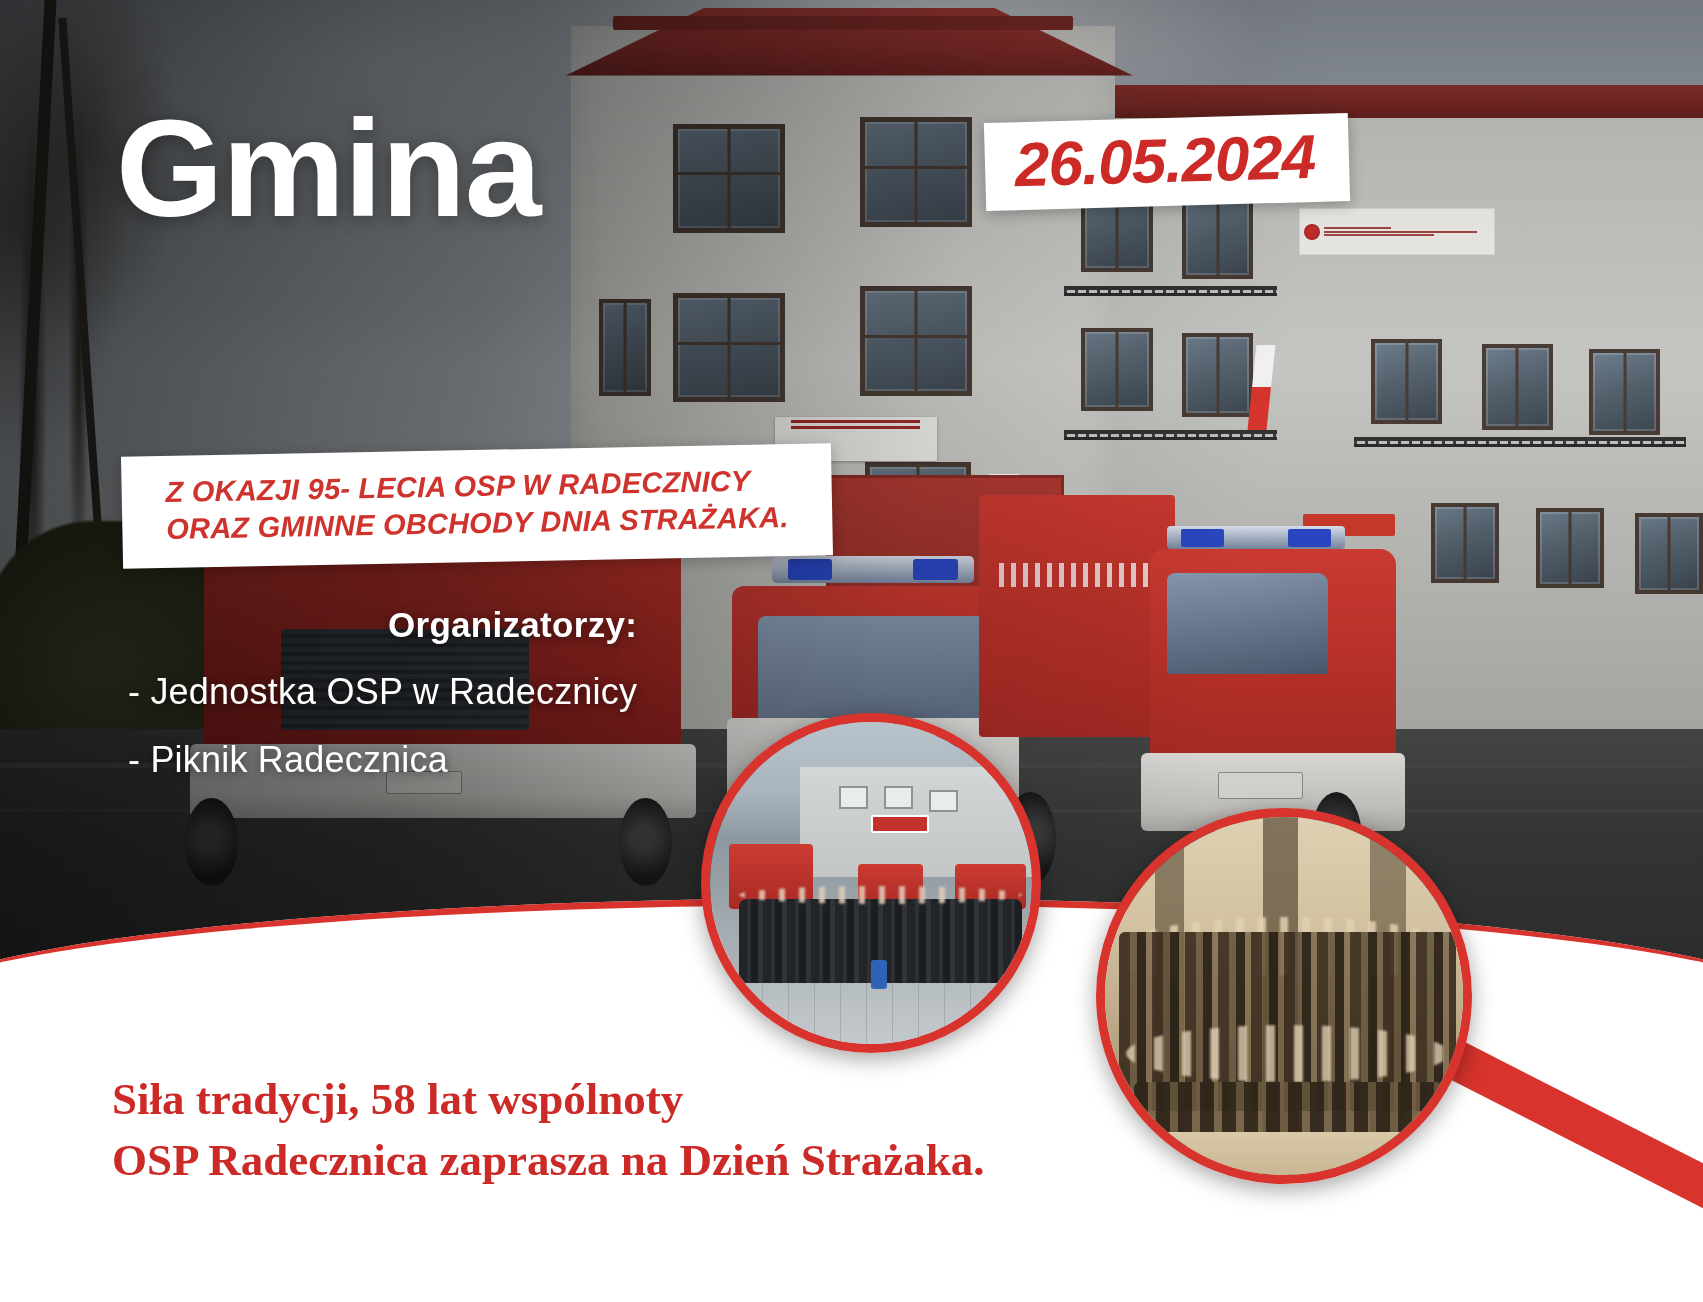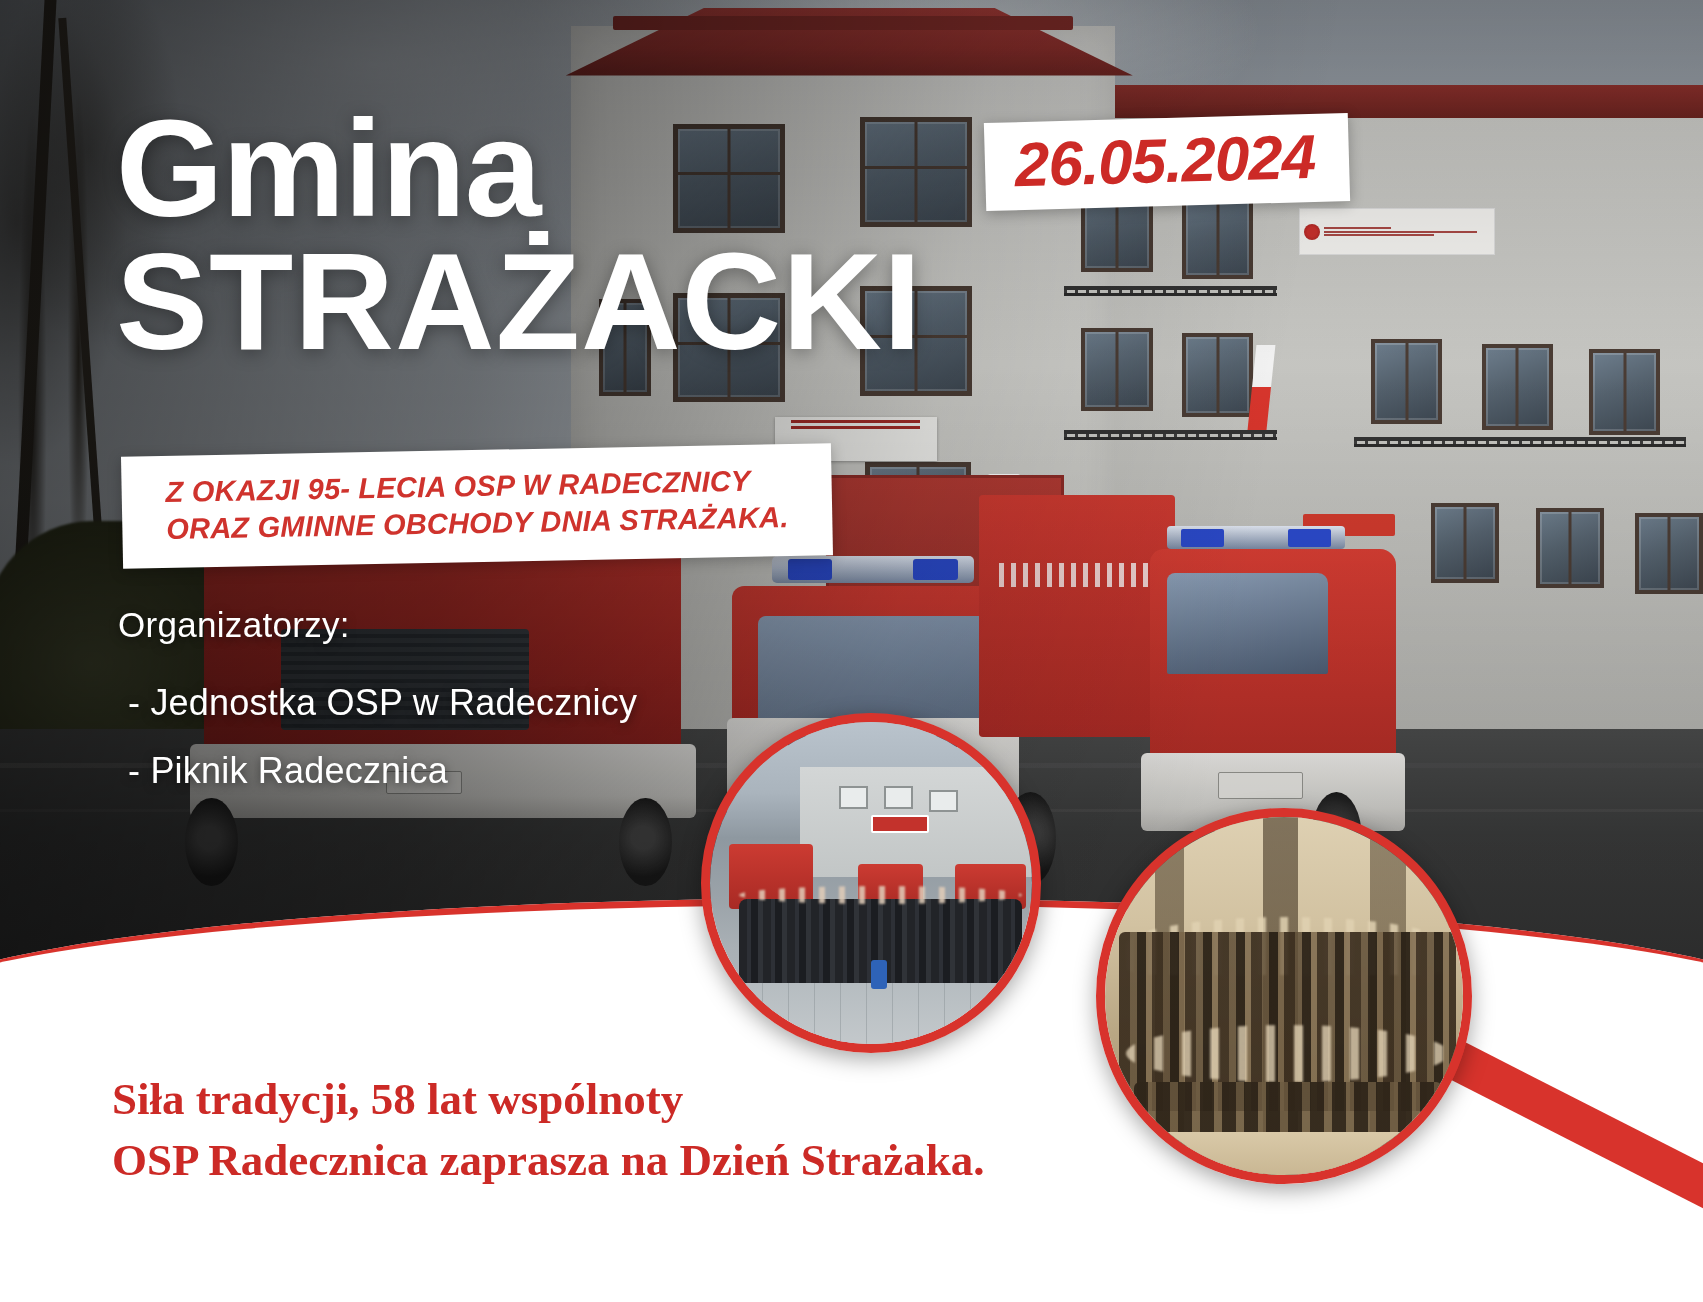--- a/index.html
+++ b/index.html
@@ -325,22 +325,22 @@
   .subbanner p{
     color:#cf332d; font-weight:800; font-style:italic;
     font-size:29px; line-height:1.28; letter-spacing:.2px;
     white-space:nowrap;
   }
 
   .organizers{
     position:absolute; left:118px; top:605px; color:#fff;
     text-shadow:0 2px 10px rgba(0,0,0,.55);
   }
-  .organizers h3{ font-size:35px; font-weight:400; letter-spacing:.3px; }
-  .organizers ul{ list-style:none; margin-top:37px; }
+  .organizers h3{ font-size:35px; font-weight:700; letter-spacing:.3px;text-align:right; }
+  .organizers ul{ list-style:none; margin-top:26px; }
   .organizers li{
     font-size:36px; font-weight:400; letter-spacing:.2px;
     margin:0 0 26px 10px; white-space:nowrap;
   }
 
   
   .white-panel{
     position:absolute; left:-6%; bottom:-2%; width:112%; height:33%;
     background:#ffffff;
     border-radius:50% 50% 0 0 / 26% 26% 0 0;
@@ -613,21 +613,20 @@
       <span class="plate"></span>
       <span class="wheel l"></span>
       <span class="wheel r"></span>
     </div>
 
     <div class="scrim"></div>
   </div>
 
   <div class="title">
     <span class="l1">Gmina</span>
-    <span class="l2">STRAŻACKI</span>
   </div>
 
   <div class="date-badge">
     <span>26.05.2024</span>
   </div>
 
   <div class="subbanner">
     <p>Z OKAZJI 95- LECIA OSP W RADECZNICY</p>
     <p>ORAZ GMINNE OBCHODY DNIA STRAŻAKA.</p>
   </div>

